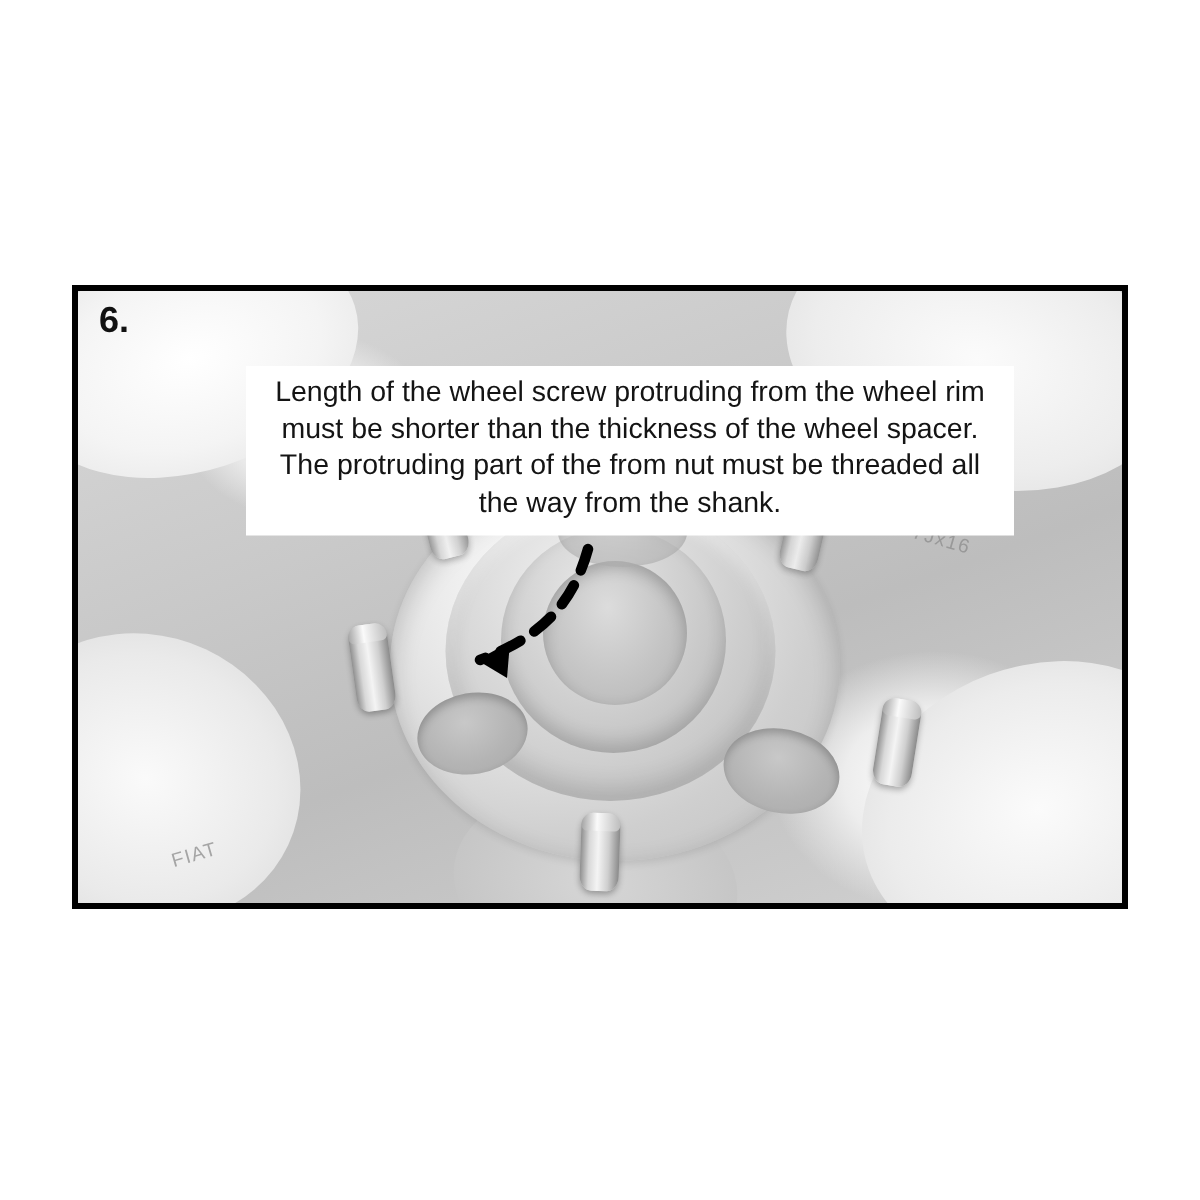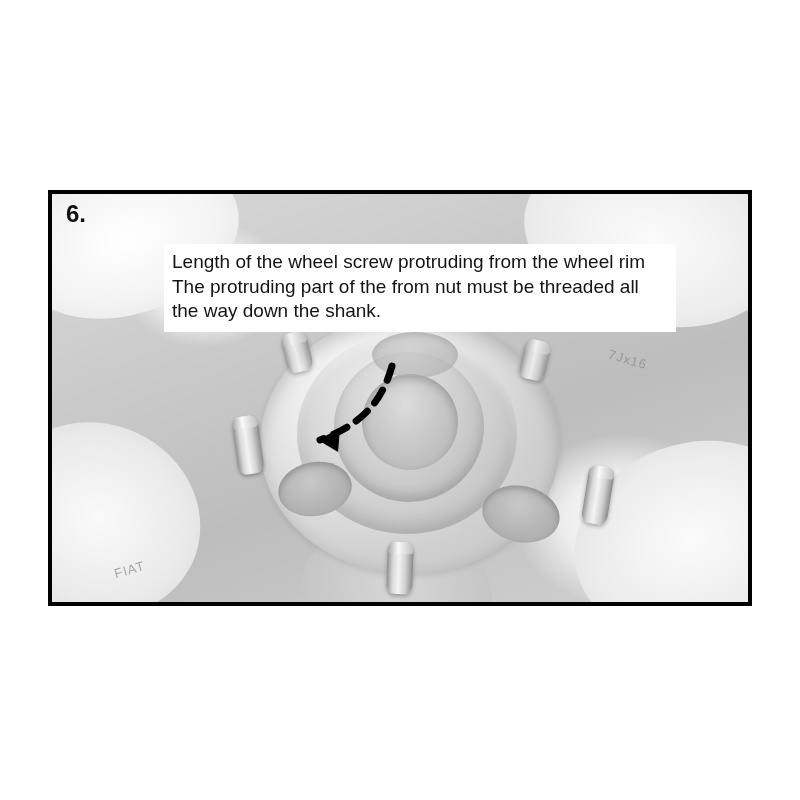--- a/index.html
+++ b/index.html
@@ -167,20 +167,21 @@
   }
   
   #caption {
     position: absolute;
     left: 112px;
     top: 50px;
     width: 512px;
     background: #ffffff;
     padding: 6px 8px 8px 8px;
     box-sizing: border-box;
+    text-align: center;
     font-size: 19px;
     line-height: 1.30;
     color: #141414;
   }
   
   #arrow {
     position: absolute;
     left: 190px;
     top: 160px;
     width: 180px;
@@ -223,18 +224,19 @@
 
     <svg id="arrow" viewBox="0 0 180 130">
       <path d="M150 12 C 140 48, 120 70, 78 86" fill="none" stroke="#000000" stroke-width="7" stroke-linecap="round" stroke-dasharray="15 11"></path>
       <polygon points="76,86 98,74 96,98" fill="#000000"></polygon>
     </svg>
 
     <div id="step-number">6.</div>
 
     <div id="caption">
       <div>Length of the wheel screw protruding from the wheel rim</div>
+      <div>must be shorter than the thickness of the wheel spacer.</div>
       <div>The protruding part of the from nut must be threaded all</div>
-      <div>the way down the shank.</div>
+      <div>the way from the shank.</div>
     </div>
 
   </div>
 </div>
 
 </body></html>

